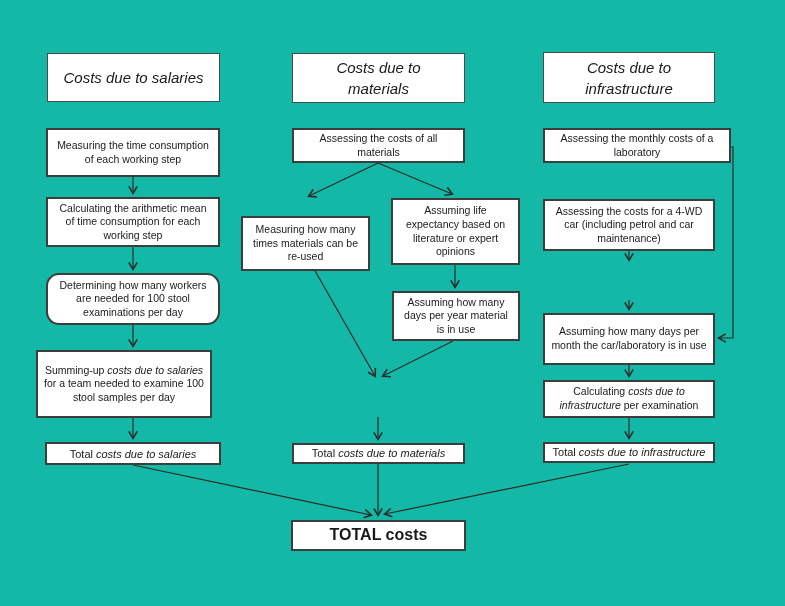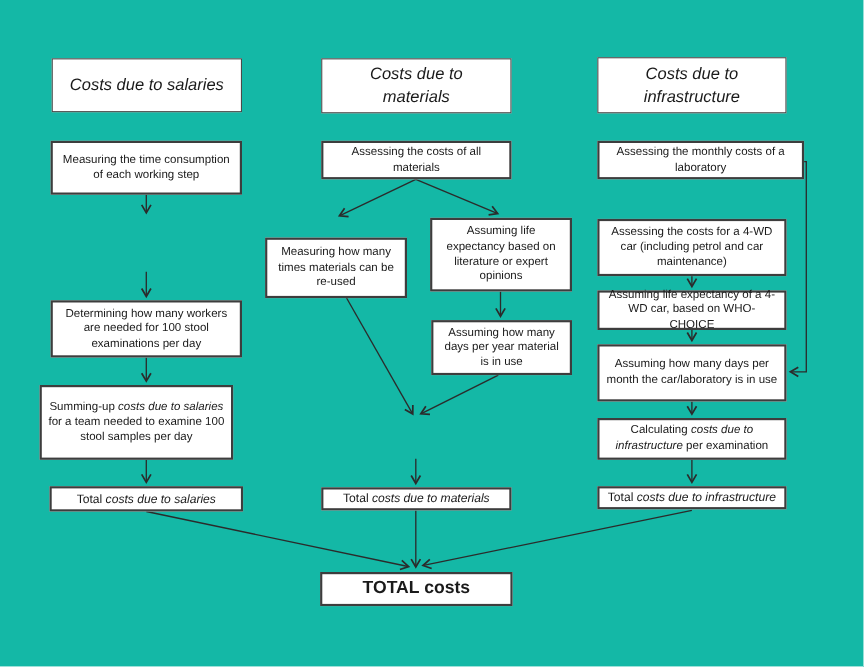--- a/index.html
+++ b/index.html
@@ -53,21 +53,22 @@
       <path d="M629,251 L629,260" marker-end="url(#ah)"></path>
       <path d="M629,300 L629,309" marker-end="url(#ah)"></path>
       <path d="M629,365 L629,376" marker-end="url(#ah)"></path>
       <path d="M629,418 L629,438" marker-end="url(#ah)"></path>
       <path d="M629,464 L385,514" marker-end="url(#ah)"></path>
     </g>
   </svg>
 
   <div class="box hdr" style="left:47px;top:53px;width:173px;height:49px;">Costs due to salaries</div>
   <div class="box" style="left:46px;top:128px;width:174px;height:49px;">Measuring the time consumption of each working step</div>
-  <div class="box" style="left:46px;top:273px;width:174px;height:52px;">Determining how many workers are needed for 100 stool examinations per day</div>
+  <div class="box" style="left:46px;top:197px;width:174px;height:50px;">Calculating the arithmetic mean of time consumption for each working step</div>
+  <div class="box" style="left:46px;top:273px;width:174px;height:52px;border-radius:13px;">Determining how many workers are needed for 100 stool examinations per day</div>
   <div class="box" style="left:36px;top:350px;width:176px;height:68px;">
       <span><span>Summing-up </span><span style="font-style: italic;">costs due to salaries</span><span> for a team needed to examine 100 stool samples per day</span></span>
     </div>
   <div class="box sm" style="left:45px;top:442px;width:176px;height:23px;">
       <span><span>Total </span><span style="font-style: italic;">costs due to salaries</span></span>
     </div>
 
   <div class="box hdr" style="left:292px;top:53px;width:173px;height:50px;">Costs due to
 materials</div>
   <div class="box" style="left:292px;top:128px;width:173px;height:35px;">Assessing the costs of all materials</div>
@@ -75,21 +76,20 @@
   <div class="box" style="left:391px;top:198px;width:129px;height:67px;">Assuming life expectancy based on literature or expert opinions</div>
   <div class="box" style="left:392px;top:291px;width:128px;height:50px;">Assuming how many days per year material is in use</div>
   <div class="box sm" style="left:292px;top:443px;width:173px;height:21px;">
       <span><span>Total </span><span style="font-style: italic;">costs due to materials</span></span>
     </div>
 
   <div class="box hdr" style="left:543px;top:52px;width:172px;height:51px;">Costs due to
 infrastructure</div>
   <div class="box" style="left:543px;top:128px;width:188px;height:35px;">Assessing the monthly costs of a laboratory</div>
   <div class="box" style="left:543px;top:199px;width:172px;height:52px;">Assessing the costs for a 4-WD car (including petrol and car maintenance)</div>
-  <div class="box" style="left:543px;top:264px;width:172px;height:36px;">Assuming life expectancy of a 4-WD car, based on WHO-CHOICE</div>
   <div class="box" style="left:543px;top:313px;width:172px;height:52px;">Assuming how many days per month the car/laboratory is in use</div>
   <div class="box" style="left:543px;top:380px;width:172px;height:38px;text-align:center;">
       <span><span>Calculating </span><span style="font-style: italic;">costs due to infrastructure</span><span> per examination</span></span>
     </div>
   <div class="box sm" style="left:543px;top:442px;width:172px;height:21px;">
       <span><span>Total </span><span style="font-style: italic;">costs due to infrastructure</span></span>
     </div>
 
   <div class="box total-box" style="left:291px;top:520px;width:175px;height:31px;">TOTAL costs</div>
 

